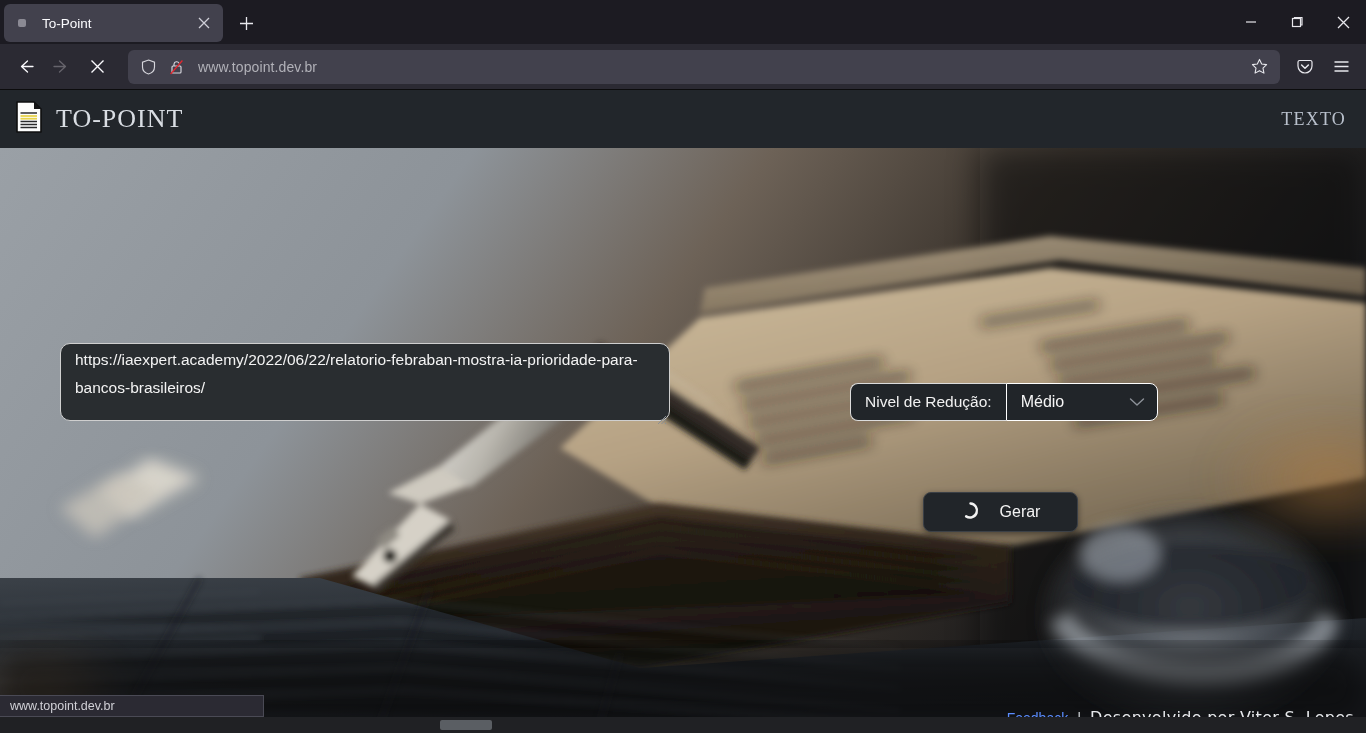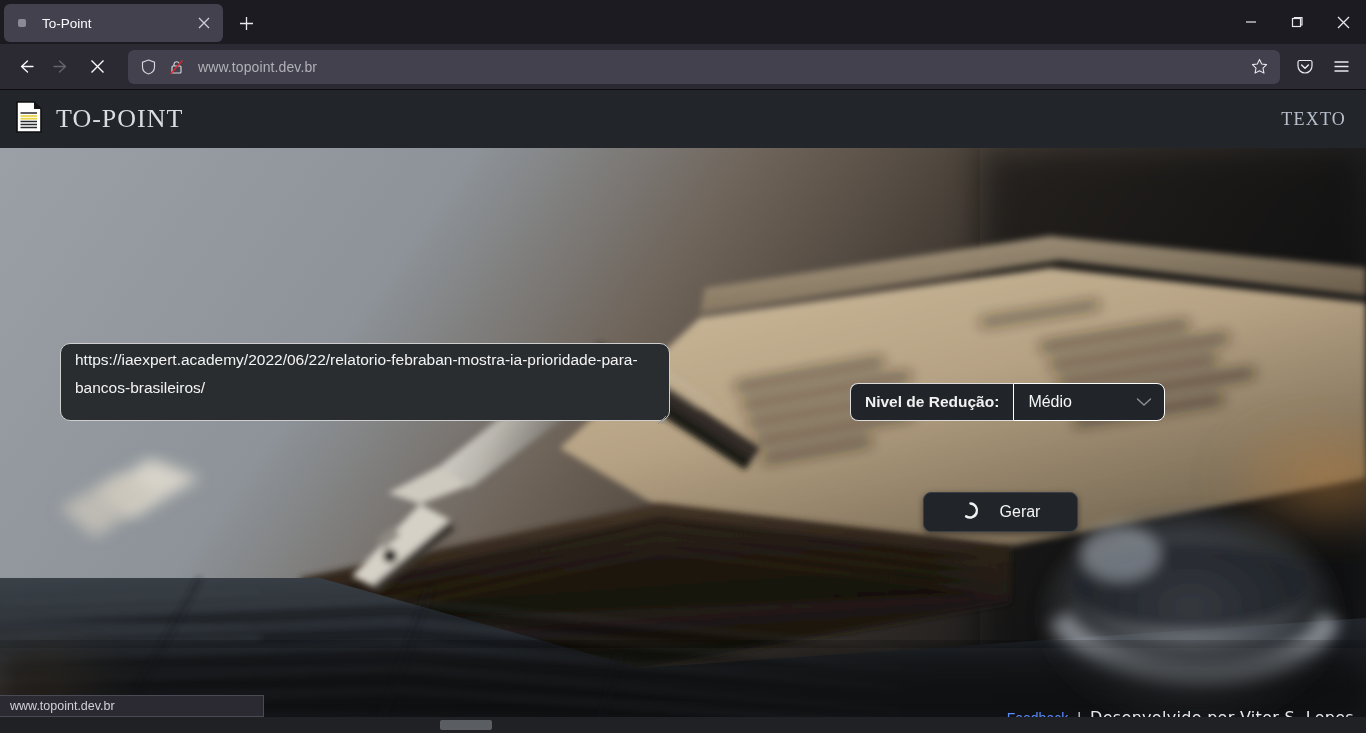--- a/index.html
+++ b/index.html
@@ -71,21 +71,21 @@
   .urlbox { position:absolute; left:60px; top:253px; width:610px; height:78px;
             background:#292d30; border:1px solid #cfcfcf; border-radius:10px;
             color:#f3f3f3; font-size:15.5px; line-height:28px; padding:2px 14px;
             word-break:break-word; }
   .resizer { position:absolute; right:2px; bottom:2px; width:12px; height:12px; }
 
   .selectwrap { position:absolute; left:850px; top:293px; height:38px; display:flex;
                 align-items:stretch; }
   .sel-label { background:#212529; border:1px solid #dcdcdc; border-right:none;
                border-radius:8px 0 0 8px; display:flex; align-items:center; padding:0 14px;
-               color:#f1f1f1; font-size:15.5px;font-weight:bold; }
+               color:#f1f1f1; font-size:15.5px; }
   .sel-value { background:#212529; border:1px solid #ffffff; border-radius:0 8px 8px 0;
                display:flex; align-items:center; padding:0 12px 0 14px; width:152px;
                color:#f6f6f6; font-size:16px; justify-content:space-between; }
   .chev { color:#8d9299; display:flex; align-items:center; }
 
   .gerar { position:absolute; left:923px; top:402px; width:155px; height:40px;
            background:#212529; border:1px solid #3b4046; border-radius:8px;
            display:flex; align-items:center; justify-content:center; gap:20px;
            color:#f3f3f3; font-size:16px; box-shadow:0 2px 6px rgba(0,0,0,.45); }
 

